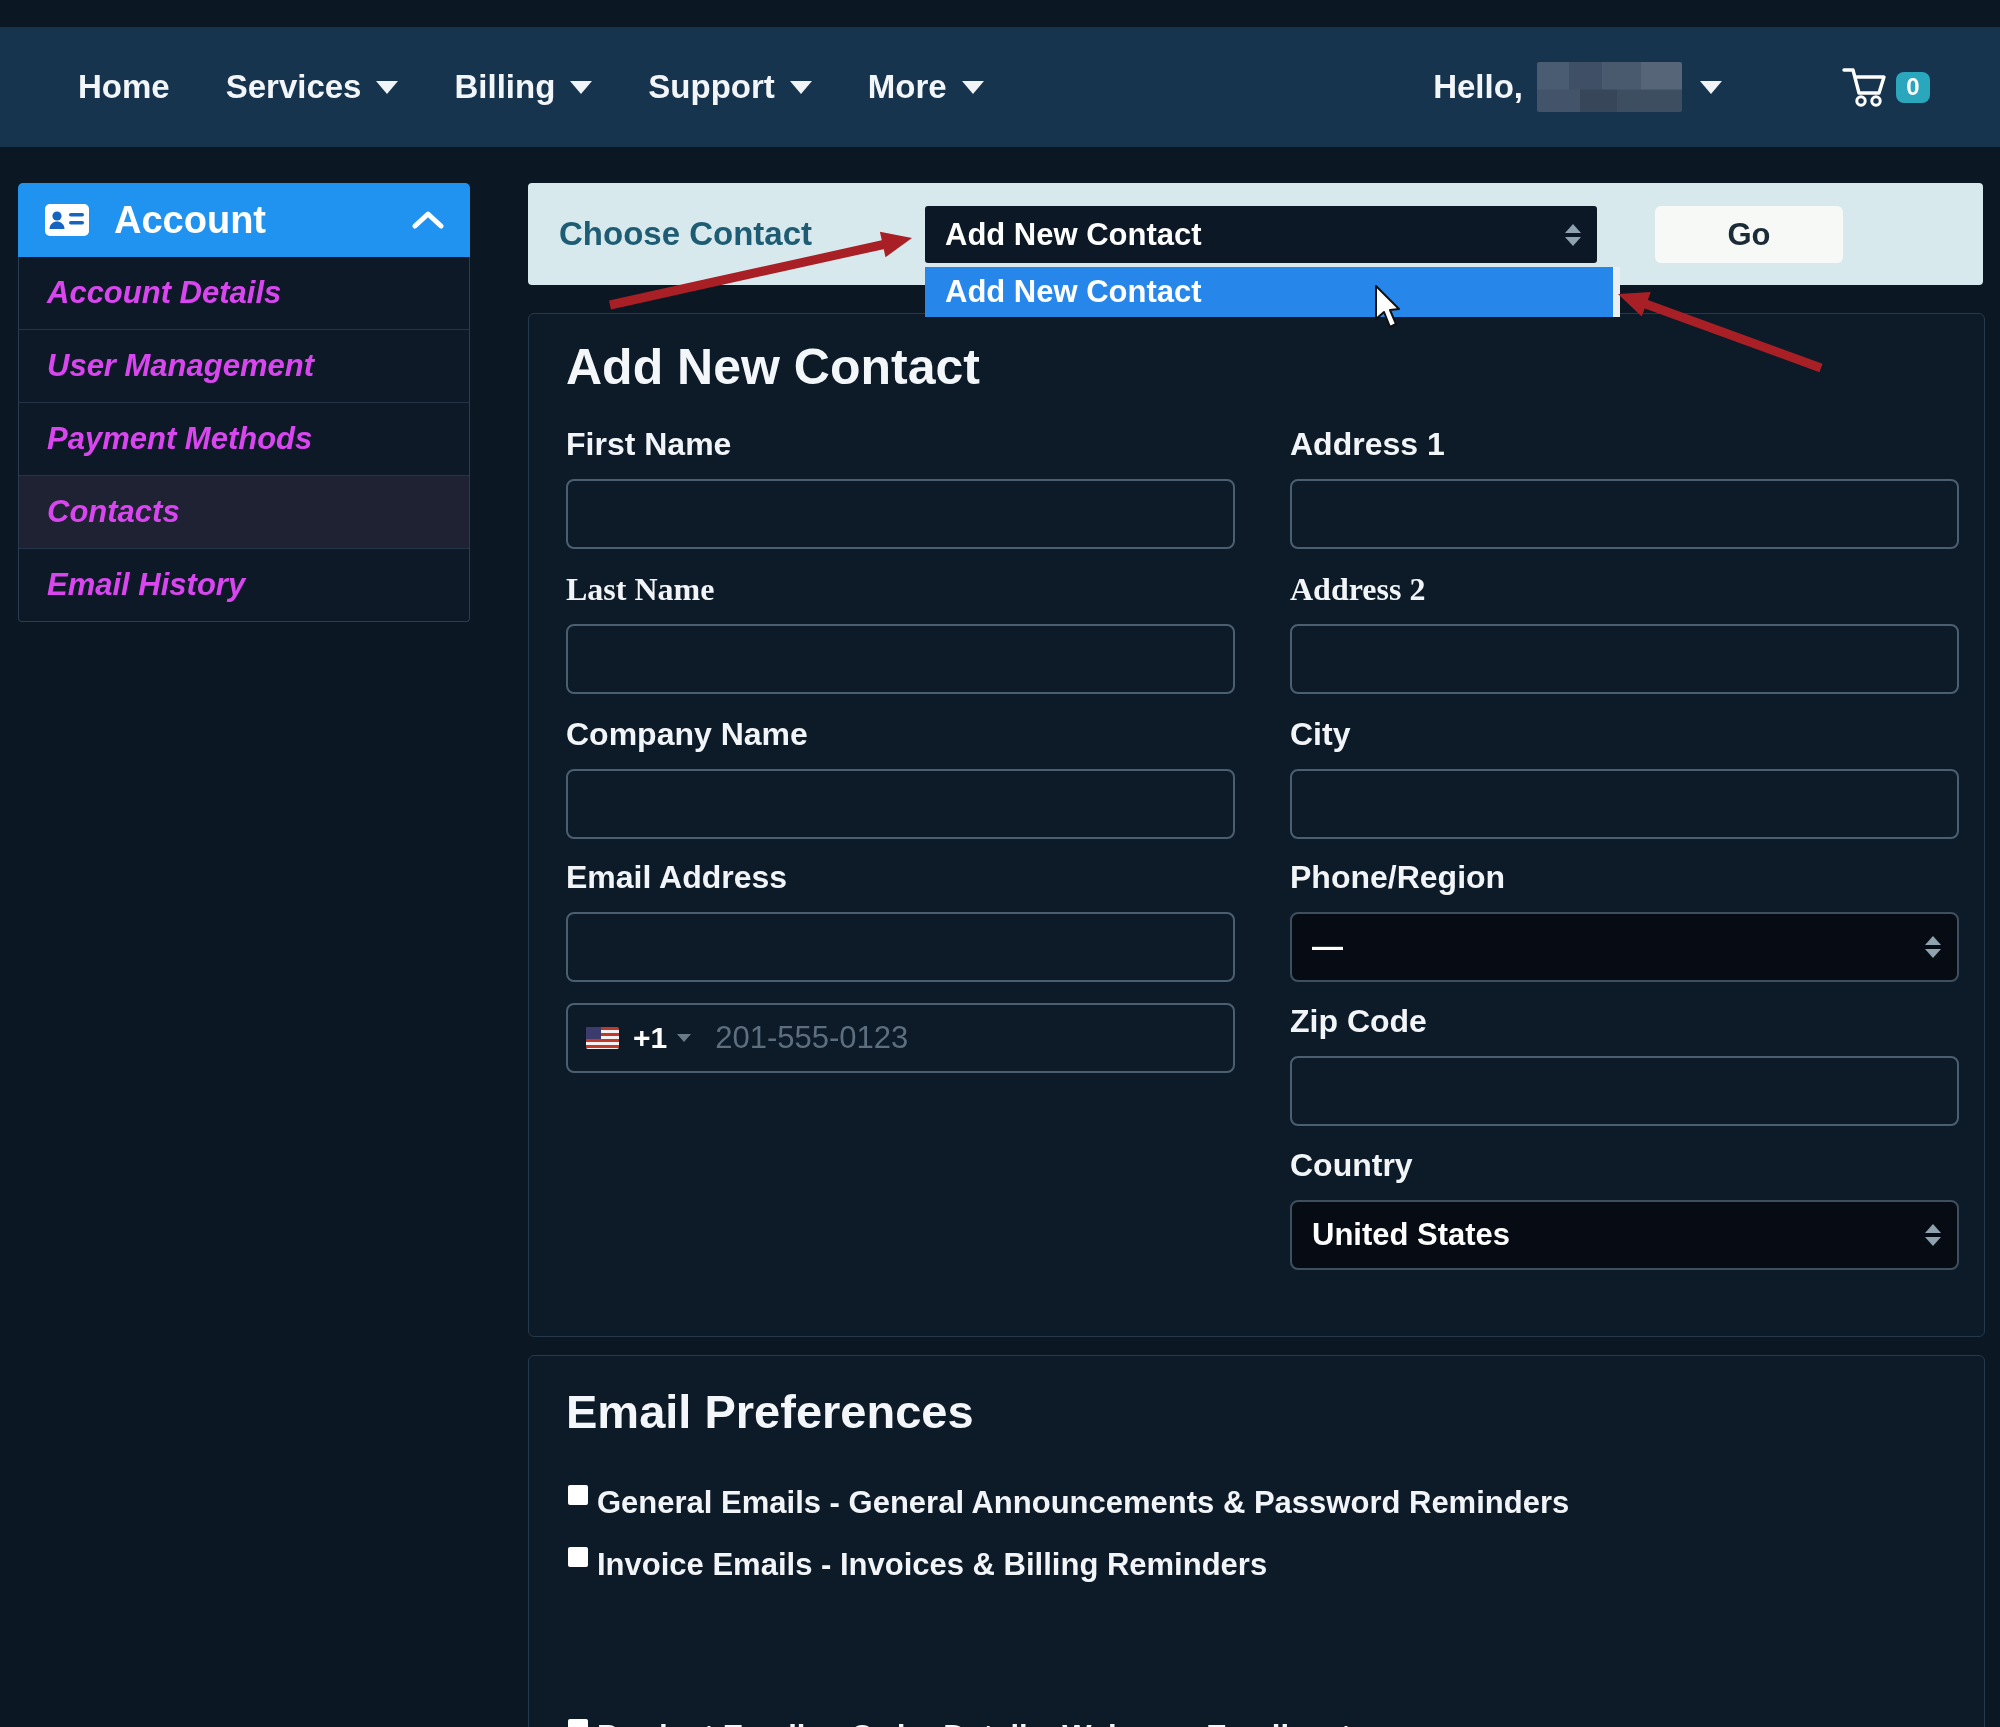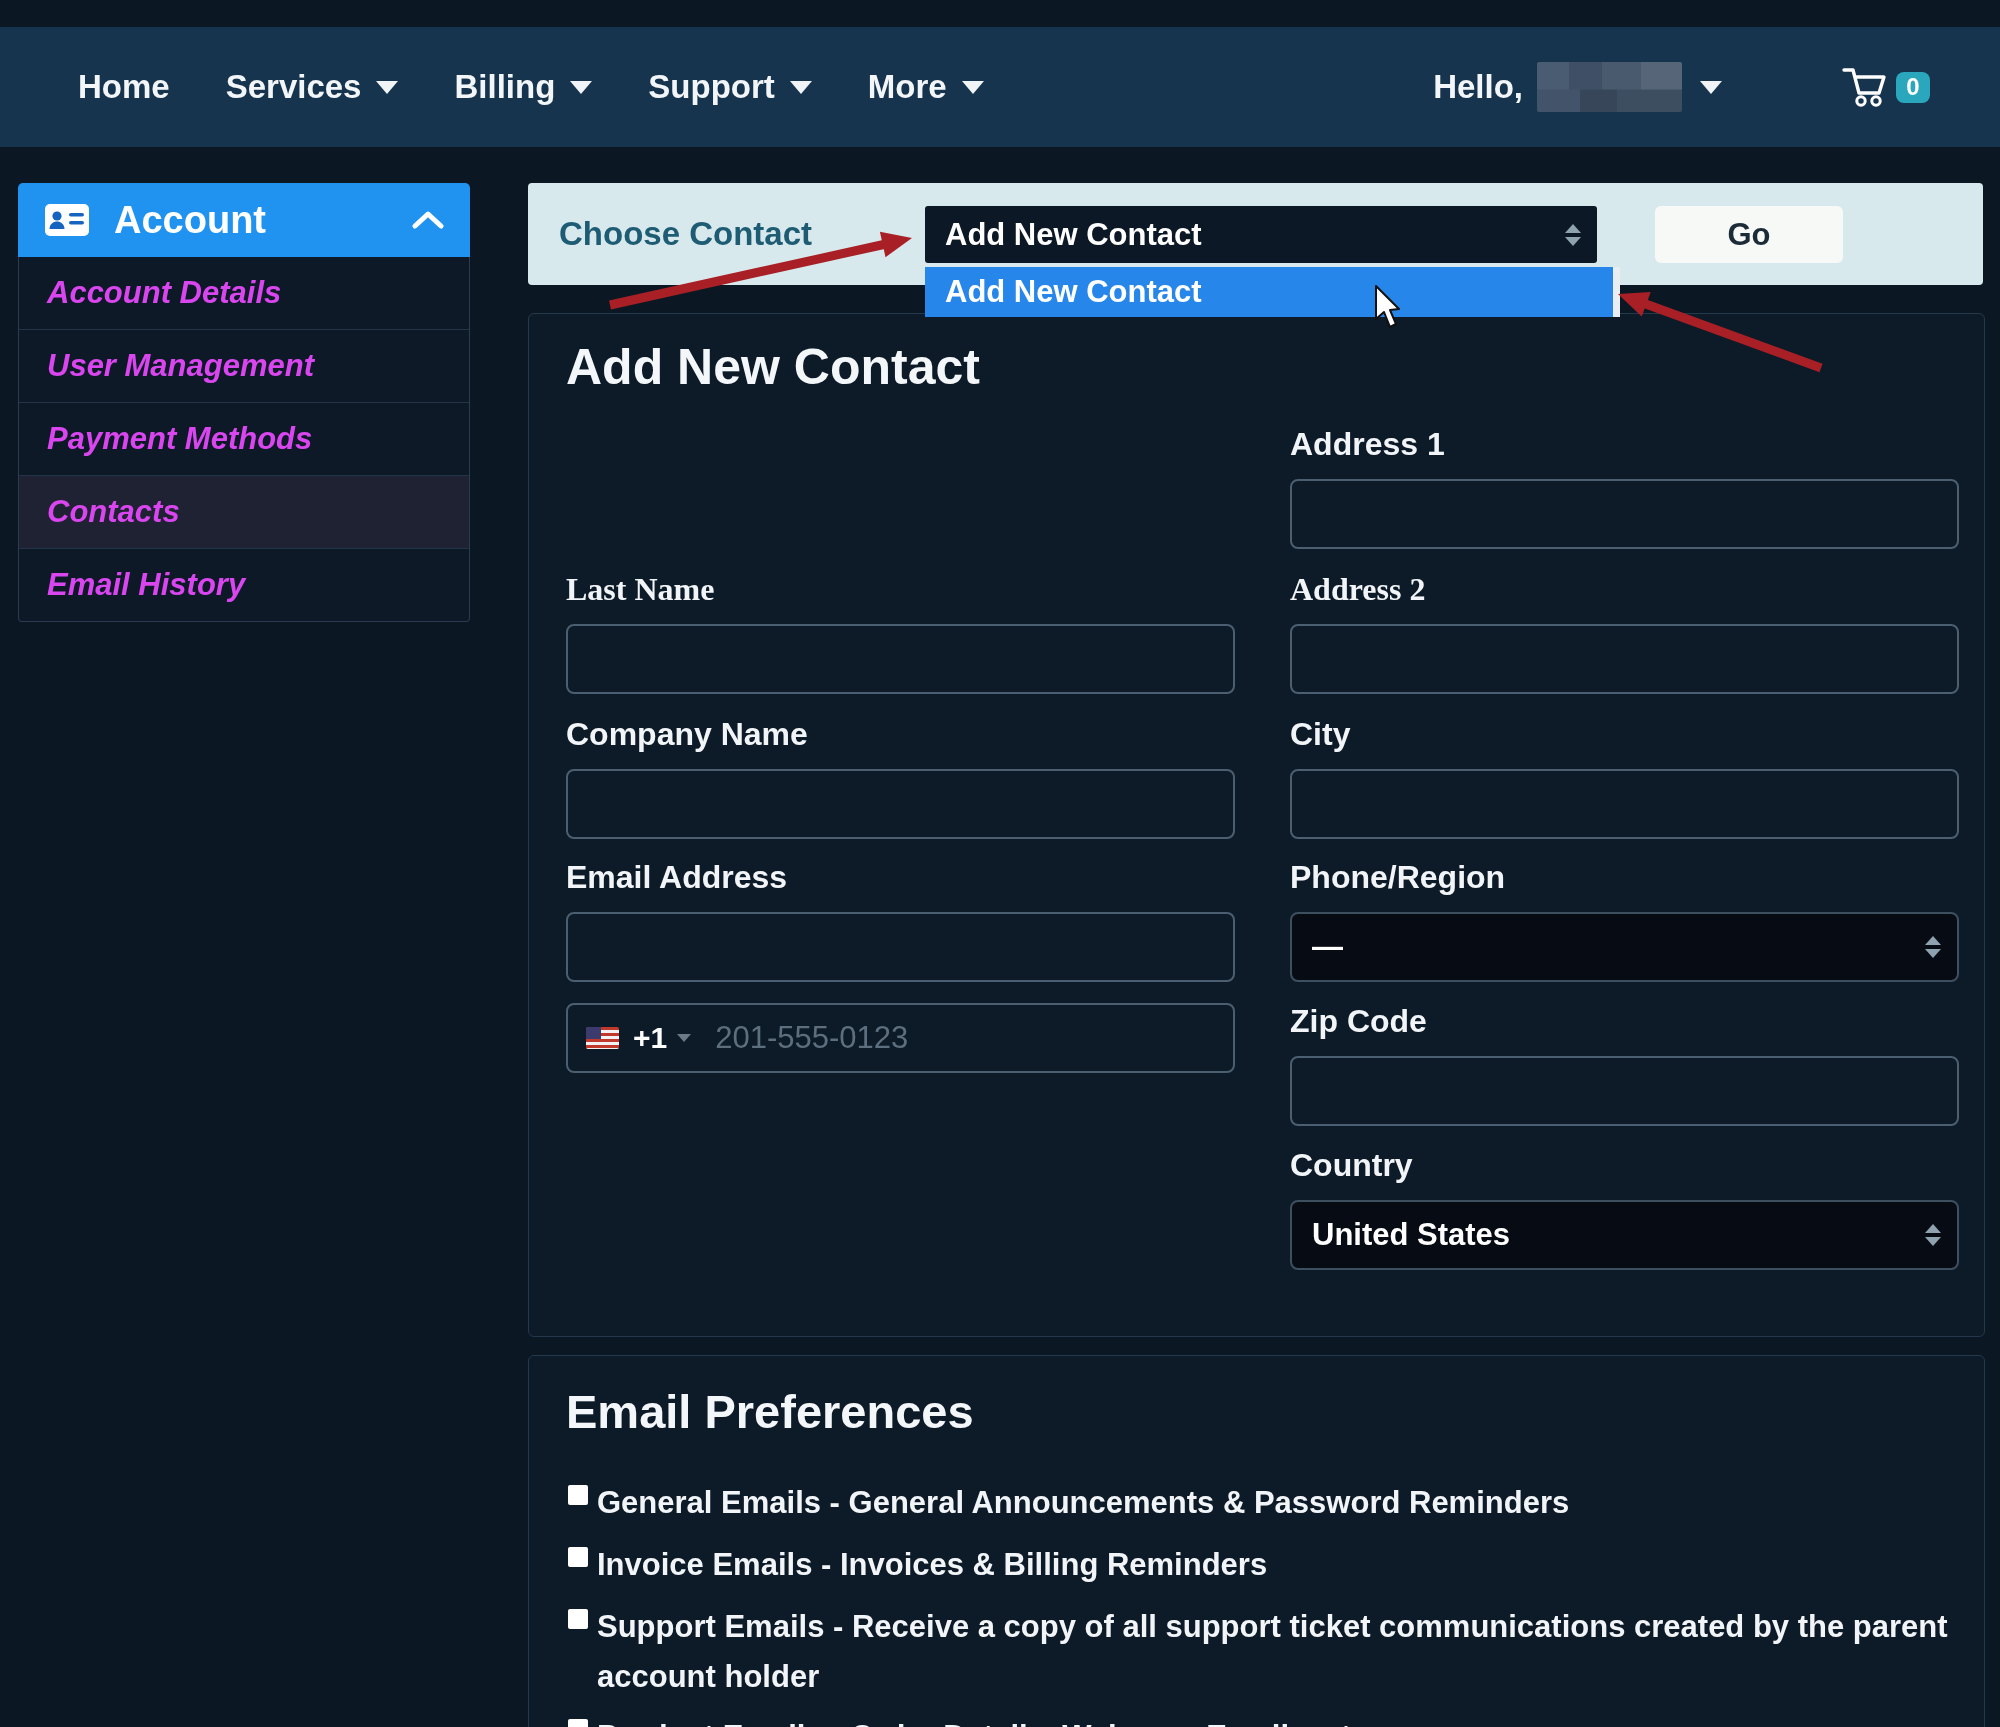--- a/index.html
+++ b/index.html
@@ -168,20 +168,24 @@
     <button class="go-btn">Go</button>
   </section>
 
   <div class="dropdown-option">
     <span>Add New Contact</span>
   </div>
 
   <section class="form-card">
     <h1 class="form-title">Add New Contact</h1>
 
+    <div class="row rl t1">
+      <label>First Name</label>
+      <input class="txt" type="text" style="">
+    </div>
     <div class="row rl t2">
       <label>Last Name</label>
       <input class="txt" type="text" style="">
     </div>
     <div class="row rl t3">
       <label>Company Name</label>
       <input class="txt" type="text" style="">
     </div>
     <div class="row rl t4">
       <label>Email Address</label>
@@ -236,24 +240,20 @@
 
   <section class="email-card">
     <h2 class="email-title">Email Preferences</h2>
     <div class="ep-row ep1">
       <span class="cbx"></span>
       <span class="ep-label">General Emails - General Announcements &amp; Password Reminders</span>
     </div>
     <div class="ep-row ep2">
       <span class="cbx"></span>
       <span class="ep-label">Invoice Emails - Invoices &amp; Billing Reminders</span>
-    </div>
-    <div class="ep-row ep3">
-      <span class="cbx"></span>
-      <span class="ep-label">Support Emails - Receive a copy of all support ticket communications created by the parent account holder</span>
     </div>
     <div class="ep-row ep4">
       <span class="cbx"></span>
       <span class="ep-label">Product Emails - Order Details, Welcome Emails, etc</span>
     </div>
   </section>
 
   <svg class="overlay" viewBox="0 0 2000 1727">
     <g>
       <line x1="610" y1="305" x2="886" y2="244" stroke="#a82025" stroke-width="9"></line>

